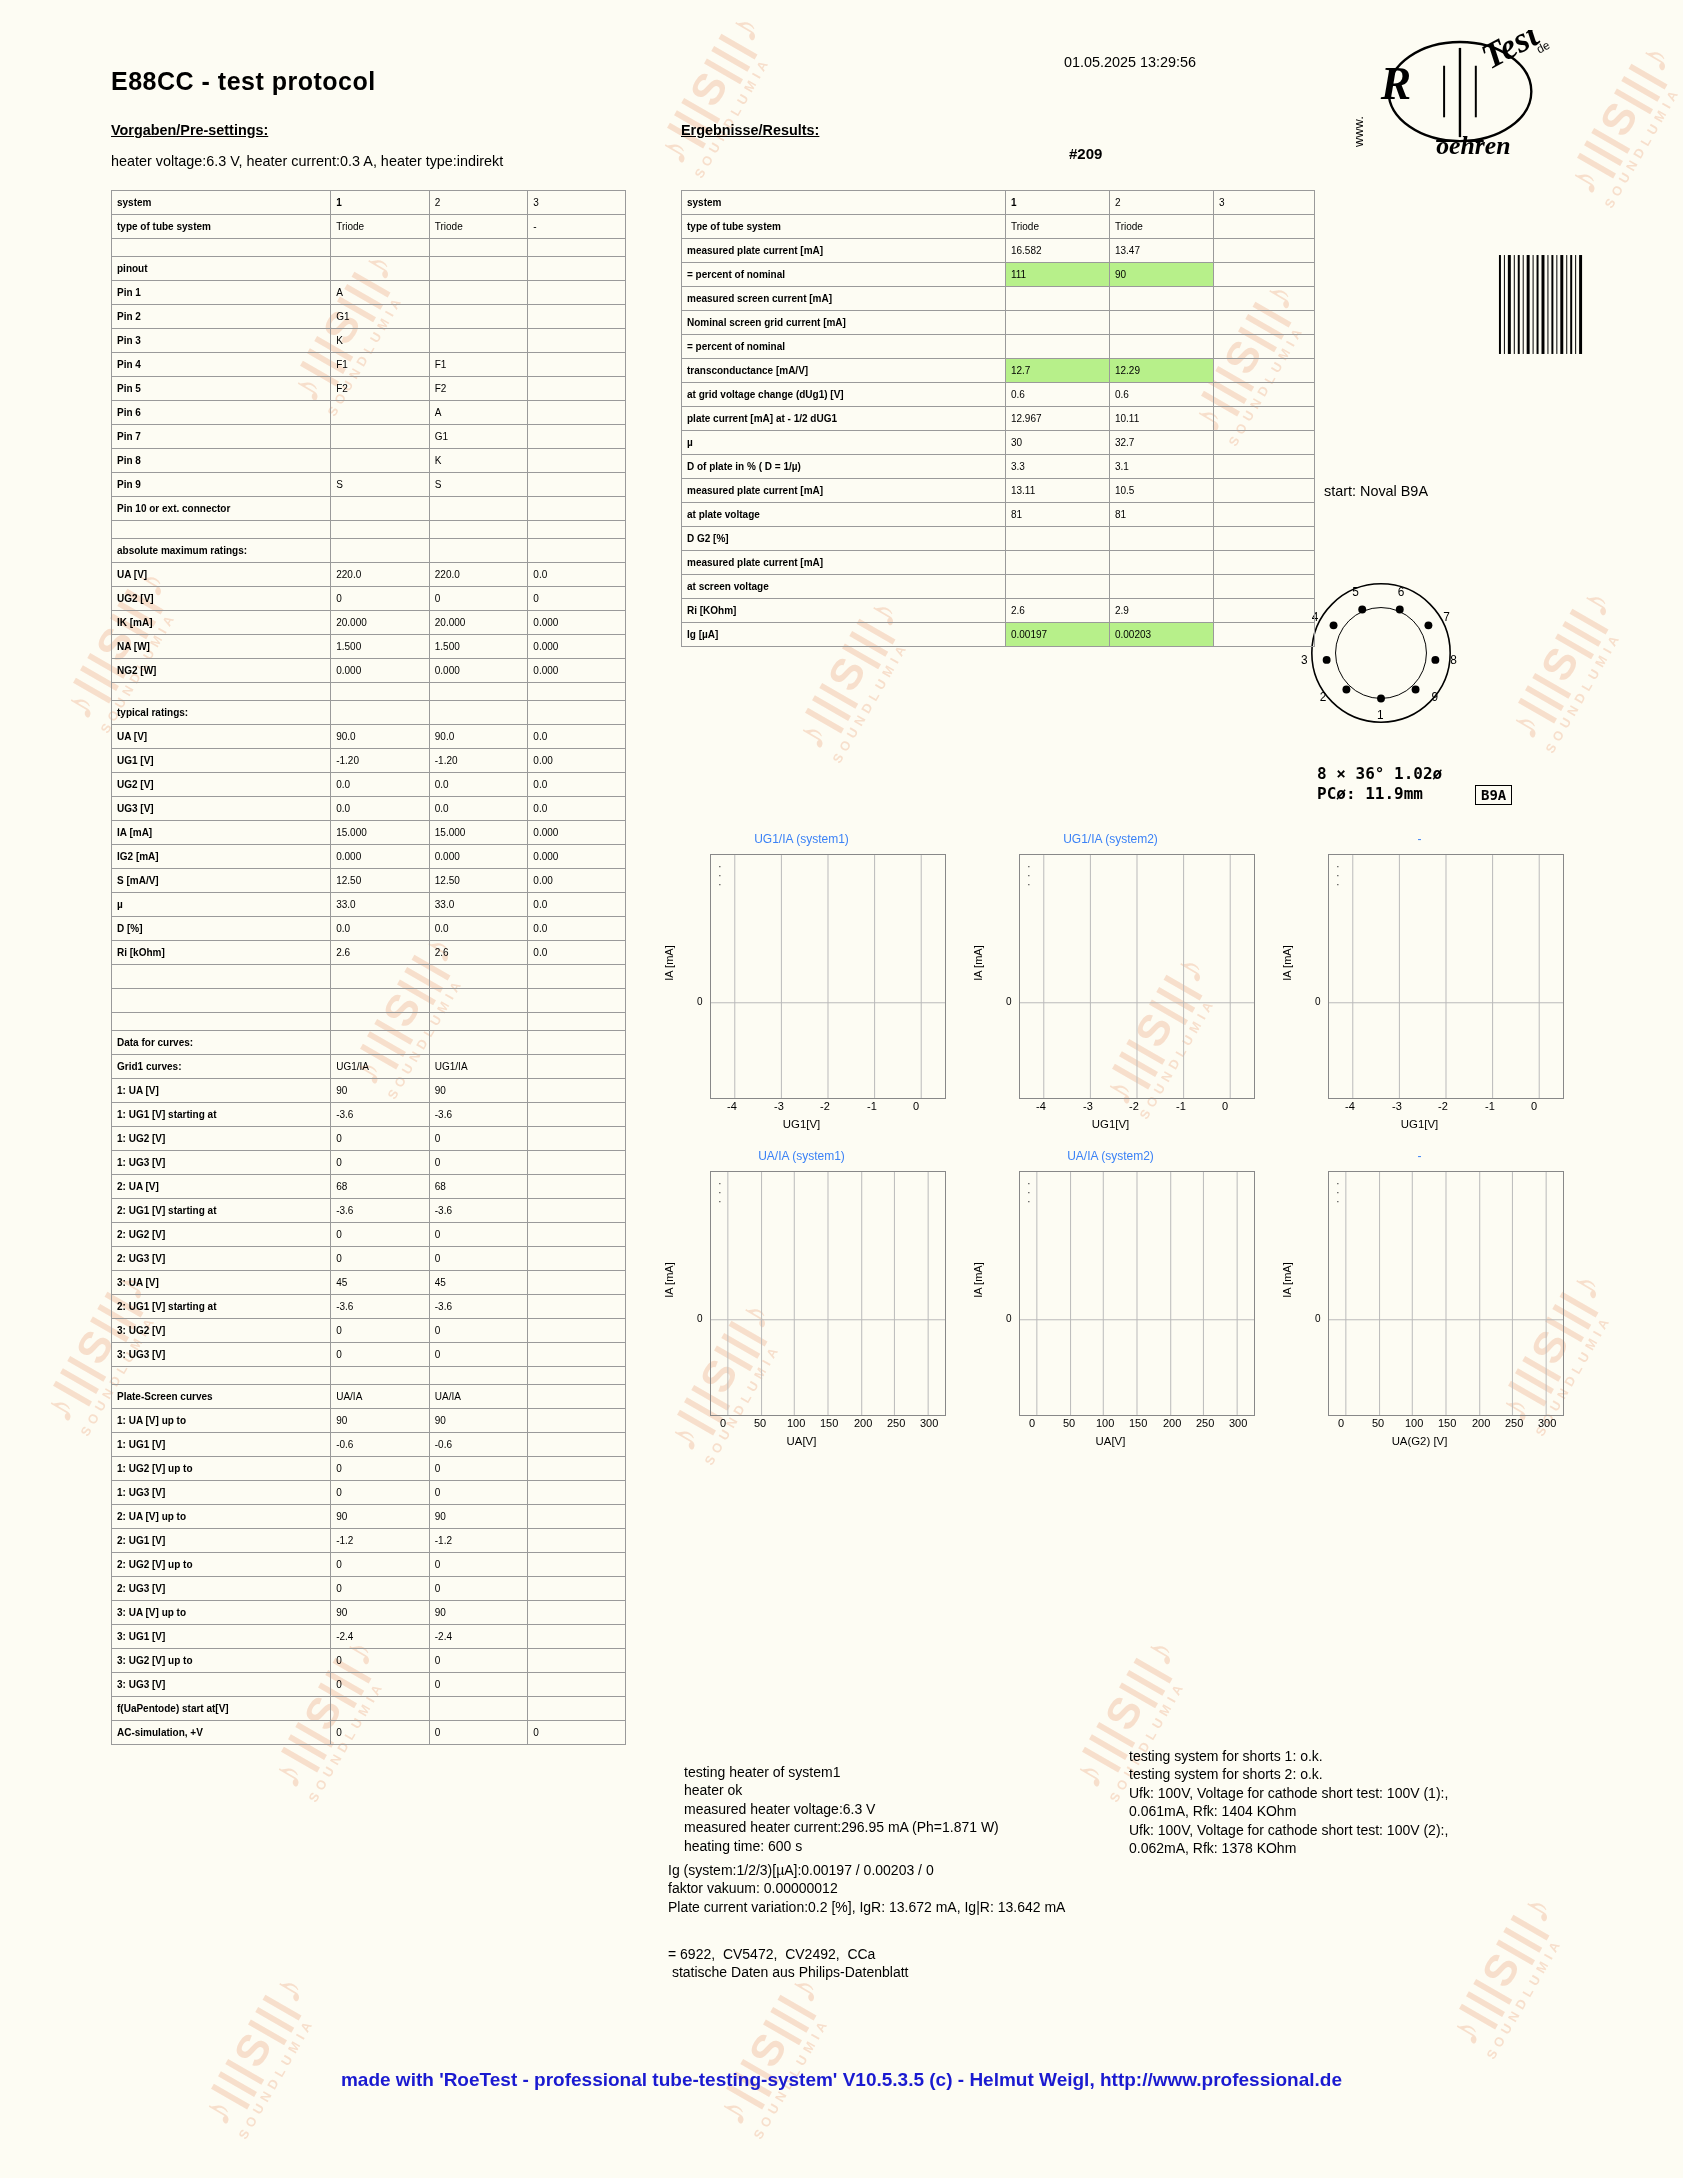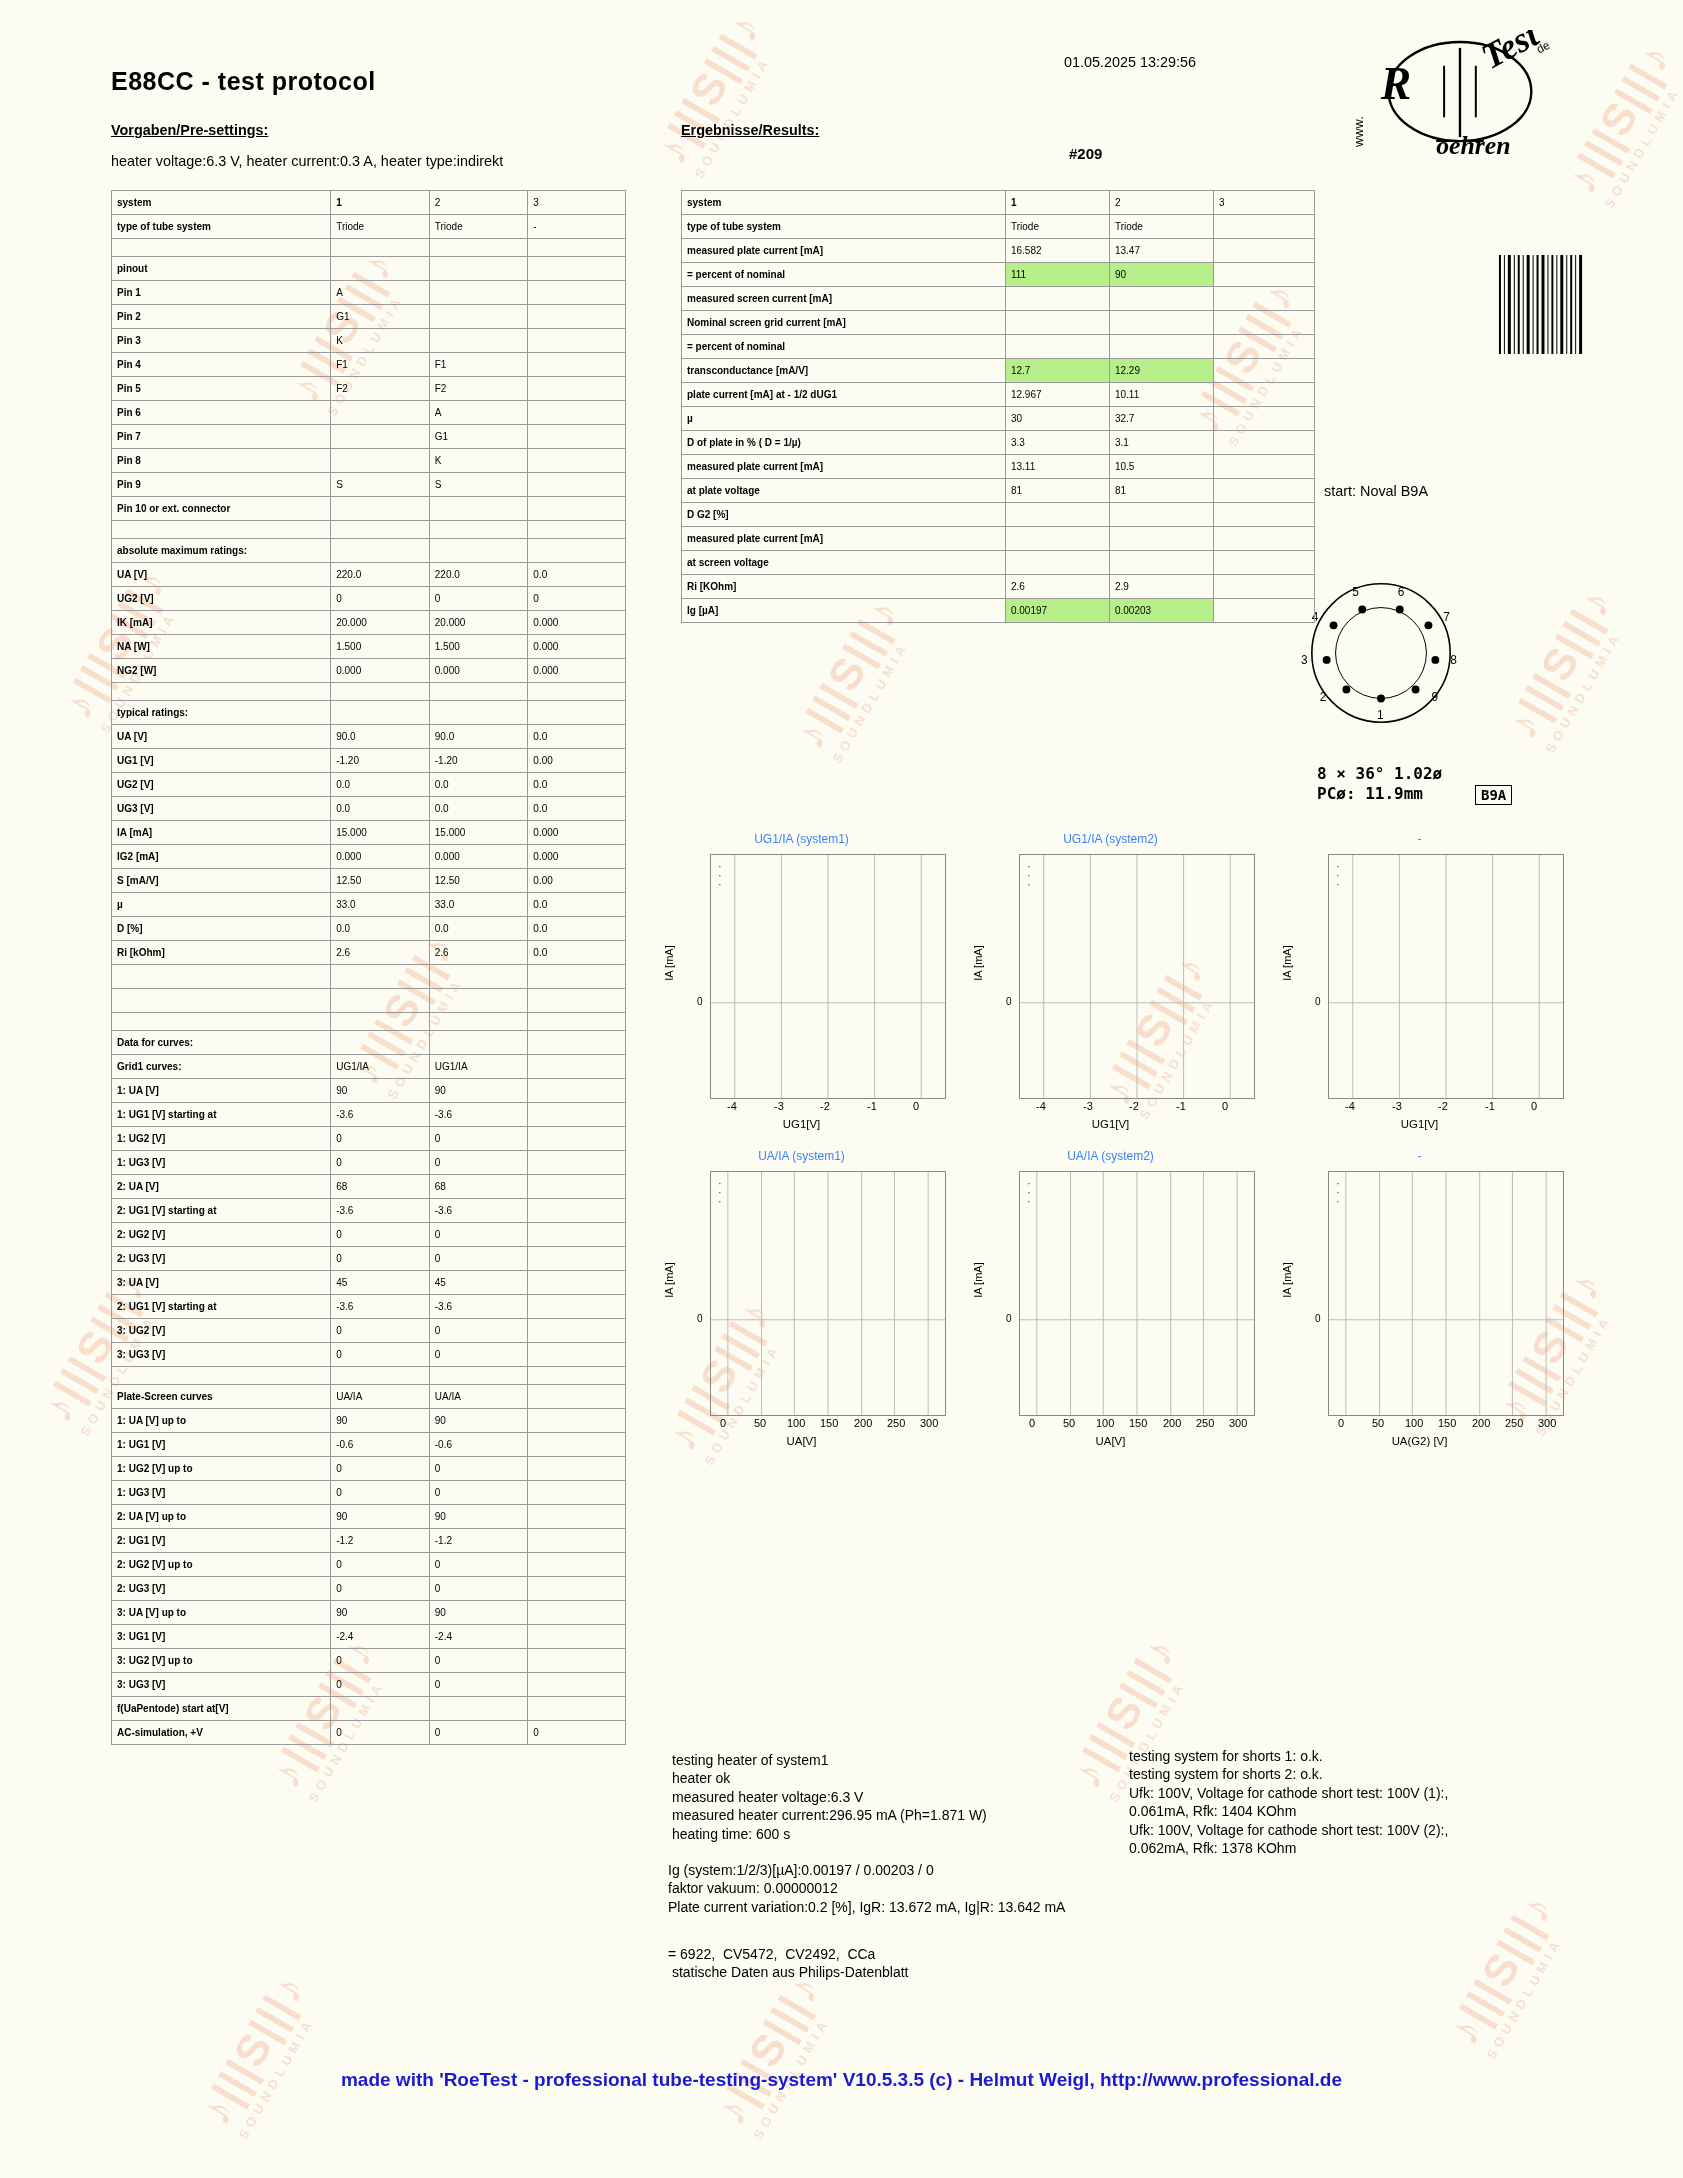--- a/index.html
+++ b/index.html
@@ -673,20 +673,26 @@
         <tr>
           <td class="lbl">= percent of nominal</td>
           <td class="plain"></td>
           <td class="plain"></td>
           <td class="plain"></td>
         </tr>
         <tr>
           <td class="lbl">transconductance [mA/V]</td>
           <td class="plain hl">12.7</td>
           <td class="plain hl">12.29</td>
+          <td class="plain"></td>
+        </tr>
+        <tr>
+          <td class="lbl">at grid voltage change (dUg1) [V]</td>
+          <td class="plain">0.6</td>
+          <td class="plain">0.6</td>
           <td class="plain"></td>
         </tr>
         <tr>
           <td class="lbl">plate current [mA] at - 1/2 dUG1</td>
           <td class="plain">12.967</td>
           <td class="plain">10.11</td>
           <td class="plain"></td>
         </tr>
         <tr>
           <td class="lbl">µ</td>
@@ -897,21 +903,21 @@
         <div class="xtick" style="left: 201px; top: 268px;">200</div>
         <div class="xtick" style="left: 234px; top: 268px;">250</div>
         <div class="xtick" style="left: 267px; top: 268px;">300</div>
         <div class="xlab" style="top: 286px;">UA(G2) [V]</div>
         <div class="dots" style="left: 65px; top: 30px; white-space: pre;">·
 ·
 ·</div>
       </div>
     </div>
 
-  <pre class="notes" id="notes-left" style="font-family:'Liberation Sans',sans-serif;margin:4px;">testing heater of system1
+  <pre class="notes" id="notes-left" style="font-family:'Liberation Sans',sans-serif;margin:16px;">testing heater of system1
 heater ok
 measured heater voltage:6.3 V
 measured heater current:296.95 mA (Ph=1.871 W)
 heating time: 600 s</pre>
   <pre class="notes" id="notes-right" style="font-family:'Liberation Sans',sans-serif;margin:0;">testing system for shorts 1: o.k.
 testing system for shorts 2: o.k.
 Ufk: 100V, Voltage for cathode short test: 100V (1):,
 0.061mA, Rfk: 1404 KOhm
 Ufk: 100V, Voltage for cathode short test: 100V (2):,
 0.062mA, Rfk: 1378 KOhm</pre>

